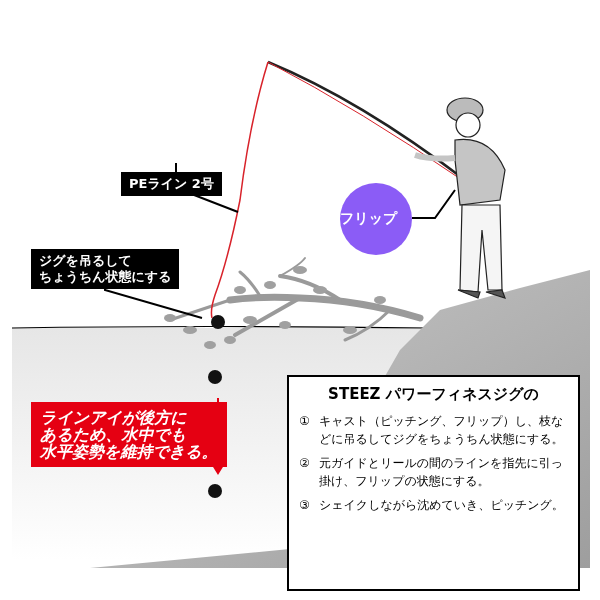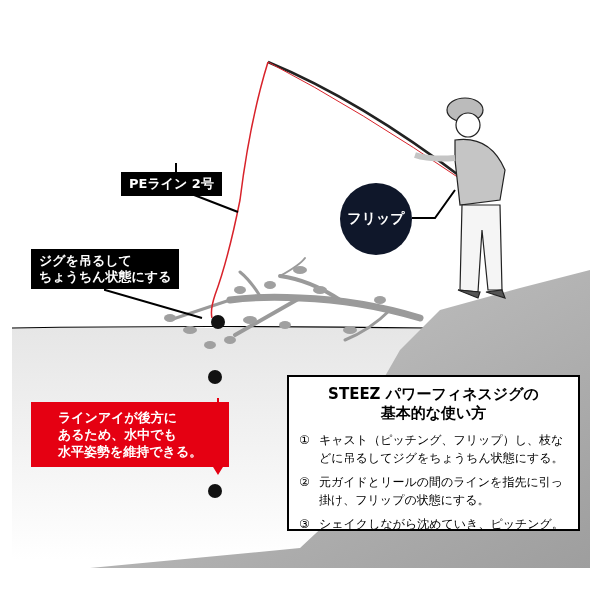--- a/index.html
+++ b/index.html
@@ -1,21 +1,21 @@
 <!DOCTYPE html>
 <html><head>
 <meta charset="utf-8">
 <style>
   html,body{margin:0;padding:0;background:#fff;}
   body{width:600px;height:600px;position:relative;overflow:hidden;font-family:"DejaVu Sans","Liberation Sans",sans-serif;}
   .scene{position:absolute;left:0;top:0;width:600px;height:600px;}
   .label-black{position:absolute;background:#000;color:#fff;font-weight:bold;font-size:13px;line-height:16px;padding:4px 8px;white-space:pre;margin-top:27px;}
-  .label-red{position:absolute;background:#e50012;color:#fff;font-weight:bold;font-size:13px;line-height:17px;padding:7px 27px;white-space:pre;}
-  .flip-circle{position:absolute;left:340px;top:183px;width:72px;height:72px;border-radius:50%;background:#0f172a;color:#fff;font-weight:bold;font-size:14px;display:flex;align-items:center;justify-content:center;}
-  .info-box{position:absolute;left:287px;top:375px;width:293px;height:156px;background:#fff;border:2px solid #000;box-sizing:border-box;padding:8px 10px;}
+  .label-red{position:absolute;background:#e50012;color:#fff;font-weight:bold;font-size:16px;line-height:17px;padding:7px 9px;white-space:pre;font-style:italic;}
+  .flip-circle{position:absolute;left:340px;top:183px;width:72px;height:72px;border-radius:50%;background:#8b5cf6;color:#fff;font-weight:bold;font-size:14px;display:flex;align-items:center;justify-content:flex-start;}
+  .info-box{position:absolute;left:287px;top:375px;width:293px;height:216px;background:#fff;border:2px solid #000;box-sizing:border-box;padding:8px 10px;}
   .info-title{text-align:center;font-weight:bold;font-size:15px;line-height:19px;margin-bottom:8px;}
   .info-step{display:flex;font-size:12px;line-height:18px;margin-bottom:6px;}
   .info-step .num{width:20px;flex:none;}
 </style>
 </head>
 <body>
 
 <div class="scene">
   <svg width="600" height="600" viewBox="0 0 600 600" style="position:absolute;left:0;top:0;">
     <defs>
@@ -105,21 +105,20 @@
   <div class="flip-circle">
       <span>フリップ</span>
     </div>
   <div class="label-red" style="left:31px;top:402px;">ラインアイが後方に
 あるため、水中でも
 水平姿勢を維持できる。</div>
 
   <div class="info-box">
     <div class="info-title">
       <div>STEEZ パワーフィネスジグの</div>
-      <div>基本的な使い方</div>
     </div>
     <div class="info-step">
         <span class="num">①</span>
         <span>キャスト（ピッチング、フリップ）し、枝などに吊るしてジグをちょうちん状態にする。</span>
       </div>
     <div class="info-step">
         <span class="num">②</span>
         <span>元ガイドとリールの間のラインを指先に引っ掛け、フリップの状態にする。</span>
       </div>
     <div class="info-step">

